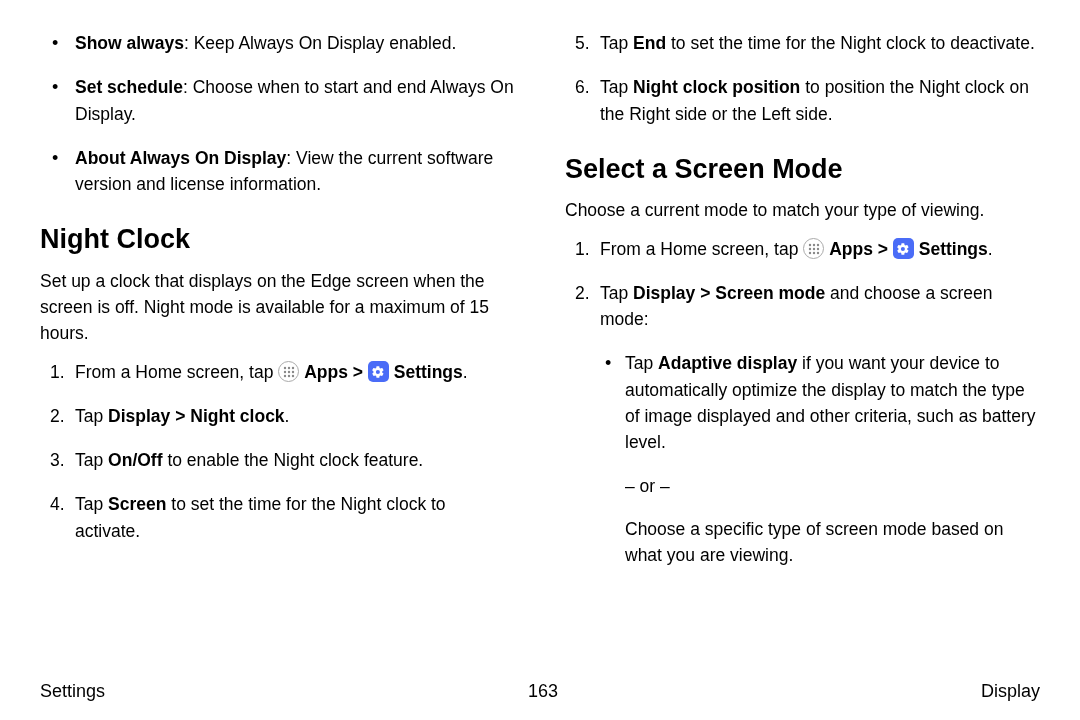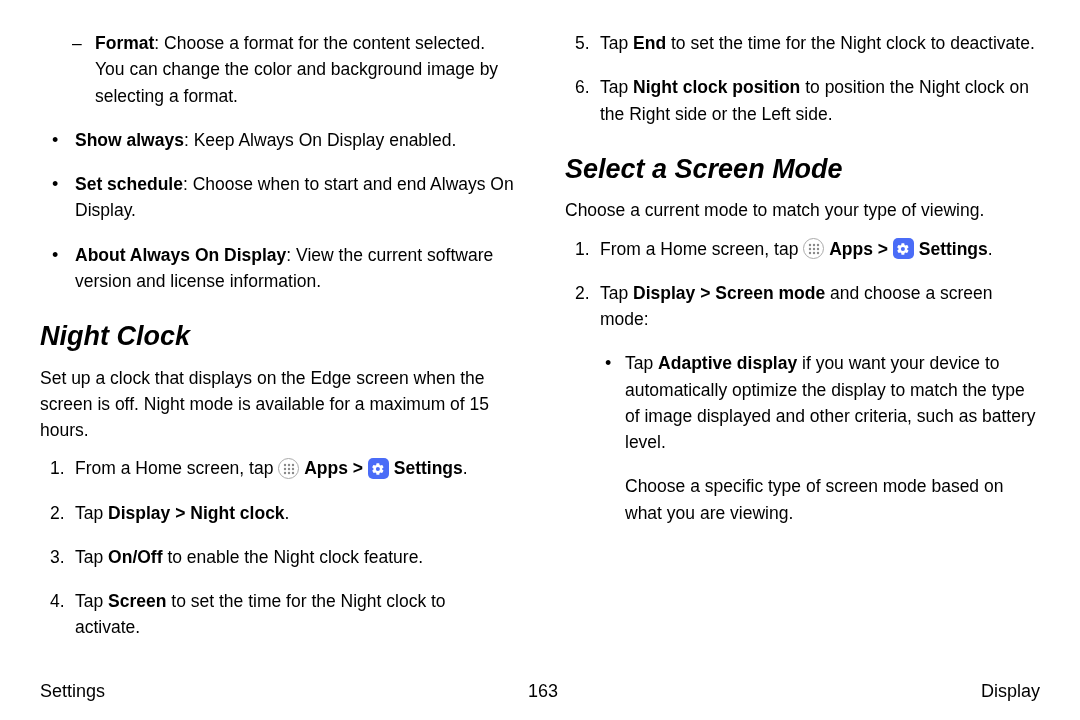--- a/index.html
+++ b/index.html
@@ -19,21 +19,20 @@
   }
   .col {
     flex: 1;
     font-size: 17.5px;
     line-height: 1.5;
   }
   h2 {
     font-size: 27px;
     font-weight: bold;
     margin: 22px 0 8px 0;
-    font-style: italic;
   }
   .intro { margin-bottom: 12px; }
   .bullet-sub {
     padding-left: 55px;
     margin-bottom: 18px;
     position: relative;
   }
   .bullet-sub::before {
     content: "–";
     position: absolute;
@@ -120,23 +119,20 @@
     justify-content: space-between;
     font-size: 18px;
   }
 </style>
 </head>
 <body>
 
 <div class="page">
   <div class="col">
 
-    <div class="bullet-sub">
-      <b>Format</b><span>: Choose a format for the content selected. You can change the color and background image by selecting a format.</span>
-    </div>
 
     <div class="bullet">
       <b>Show always</b><span>: Keep Always On Display enabled.</span>
     </div>
 
     <div class="bullet">
       <b>Set schedule</b><span>: Choose when to start and end Always On Display.</span>
     </div>
 
     <div class="bullet">
@@ -230,20 +226,21 @@
 
     <div class="num">
       <span class="n">2.</span>
       <span>Tap </span><b>Display &gt; Screen mode</b><span> and choose a screen mode:</span>
     </div>
 
     <div class="bullet-nested">
       <span>Tap </span><b>Adaptive display</b><span> if you want your device to automatically optimize the display to match the type of image displayed and other criteria, such as battery level.</span>
     </div>
 
+    <div class="or-block">– or –</div>
 
     <div class="choose-block">Choose a specific type of screen mode based on what you are viewing.</div>
 
   </div>
 </div>
 
 <div class="footer">
   <span>Settings</span>
   <span>163</span>
   <span>Display</span>

